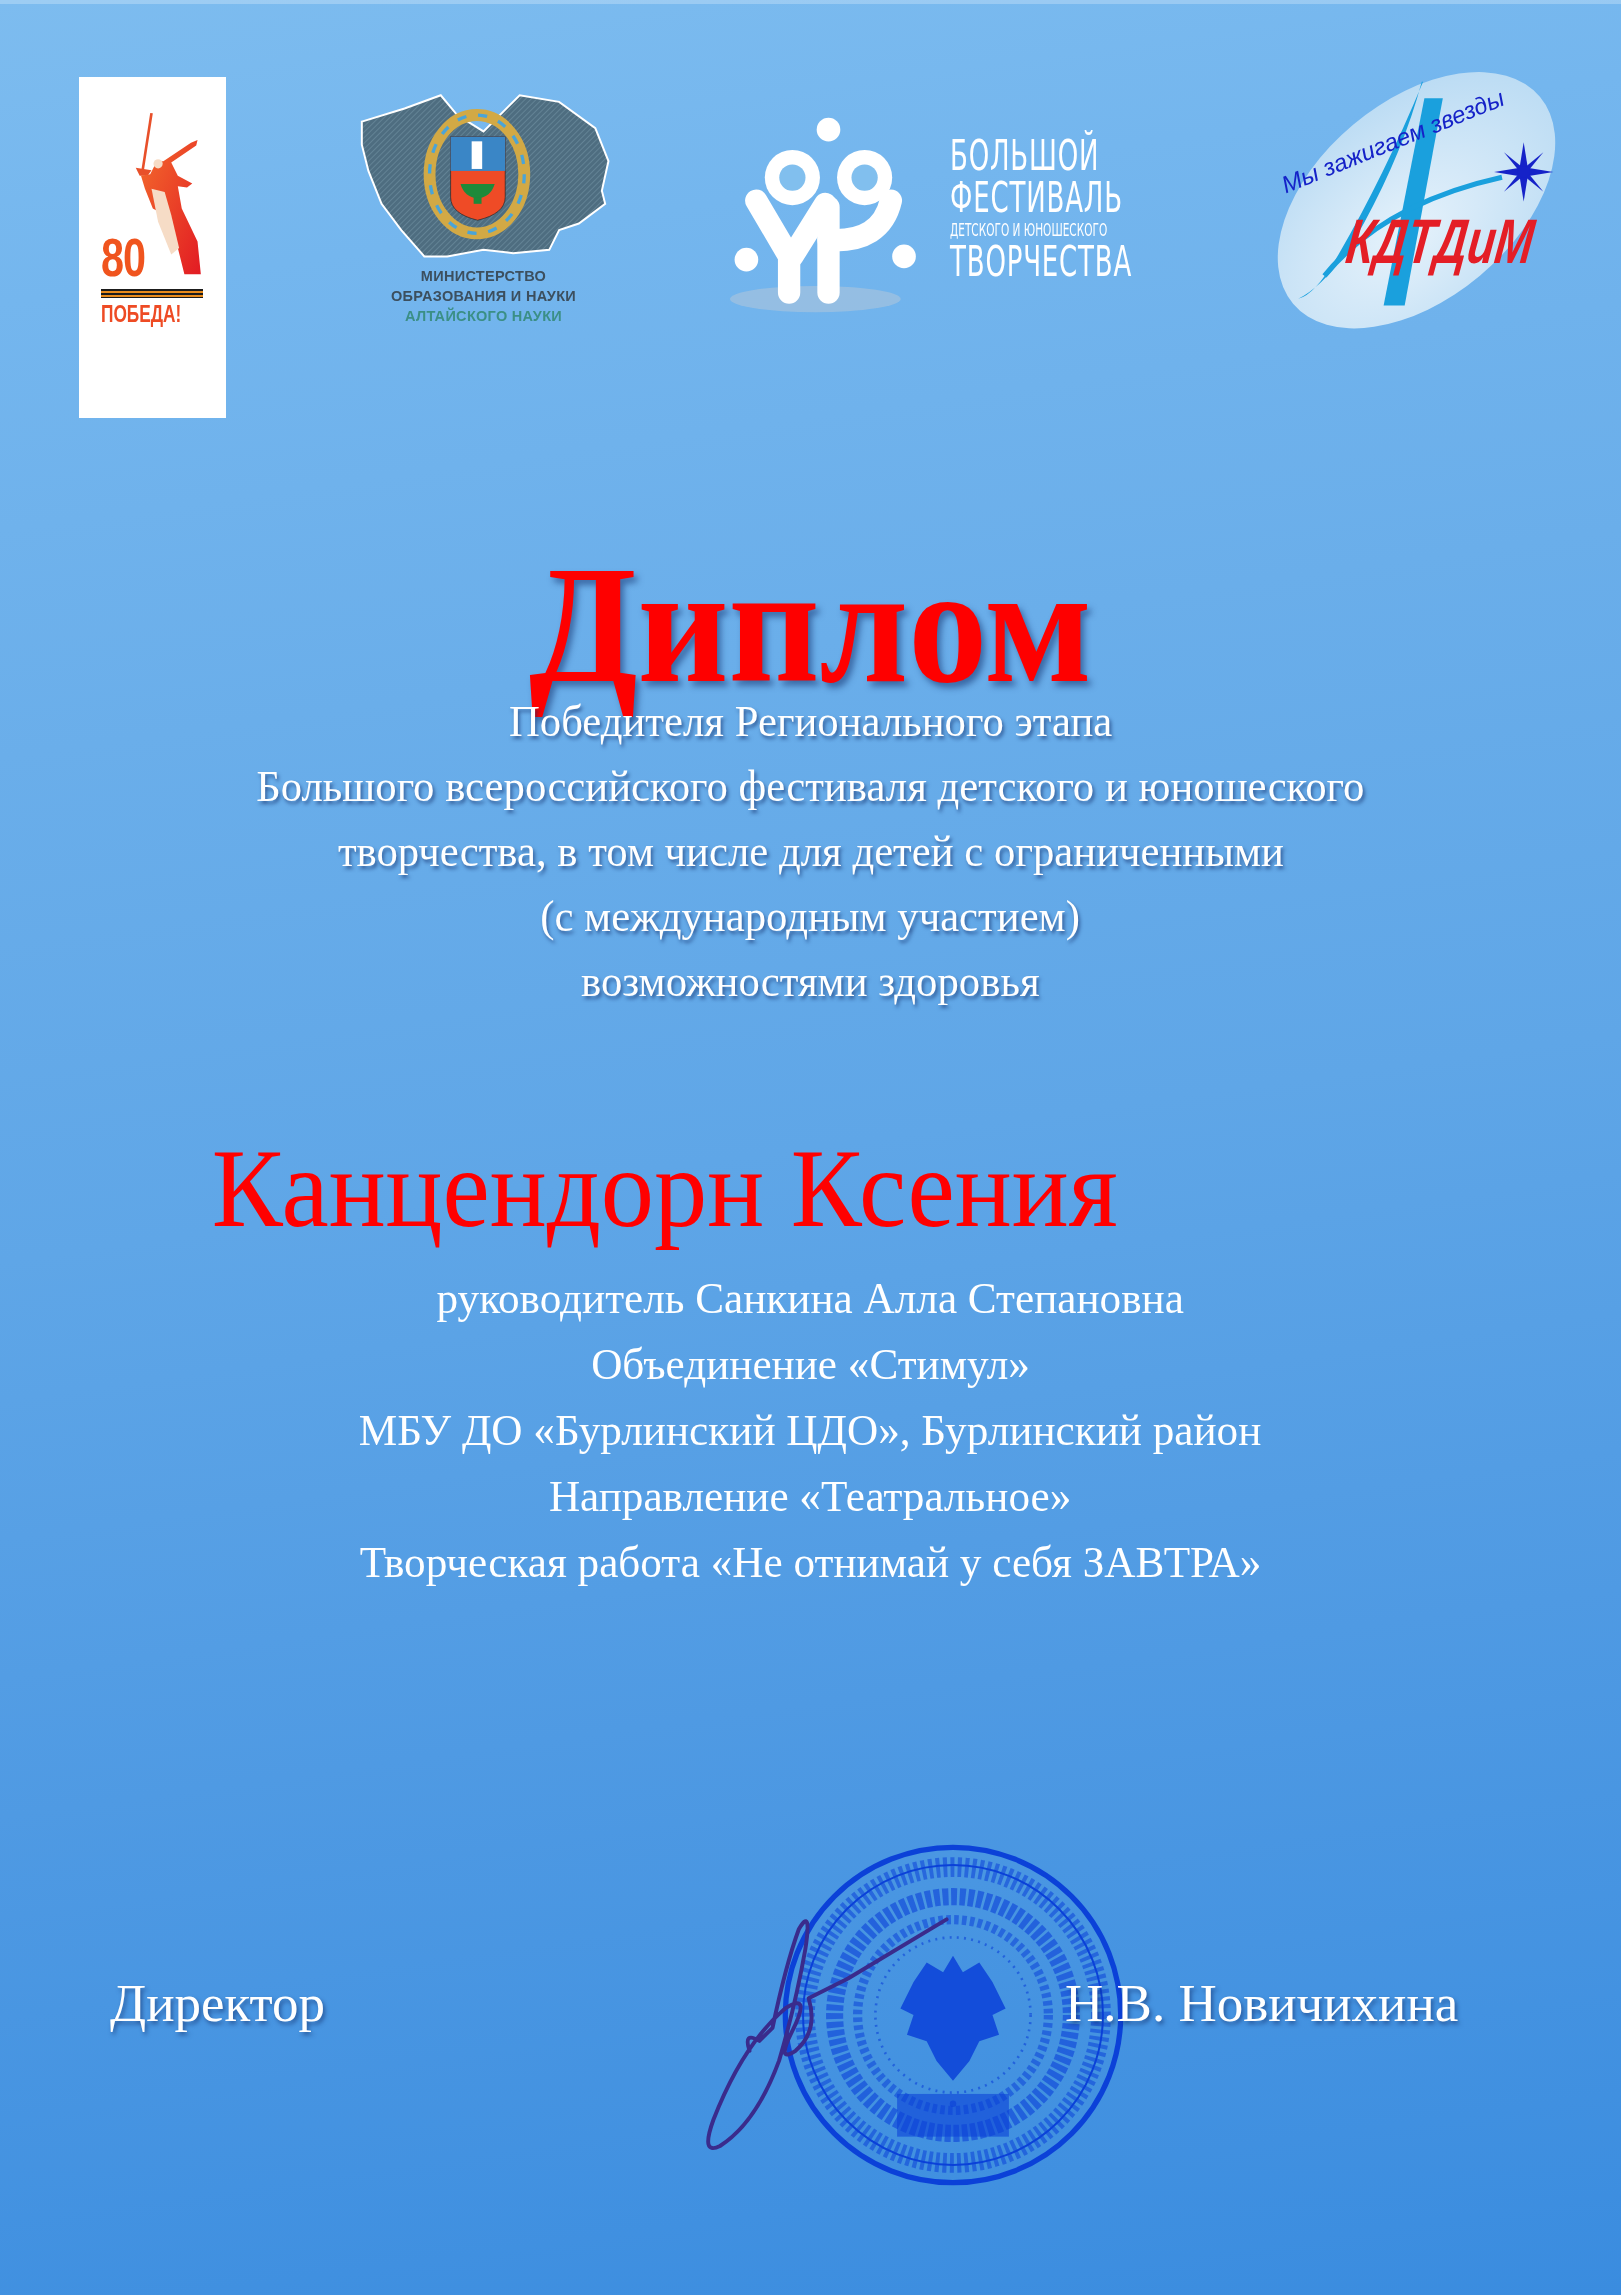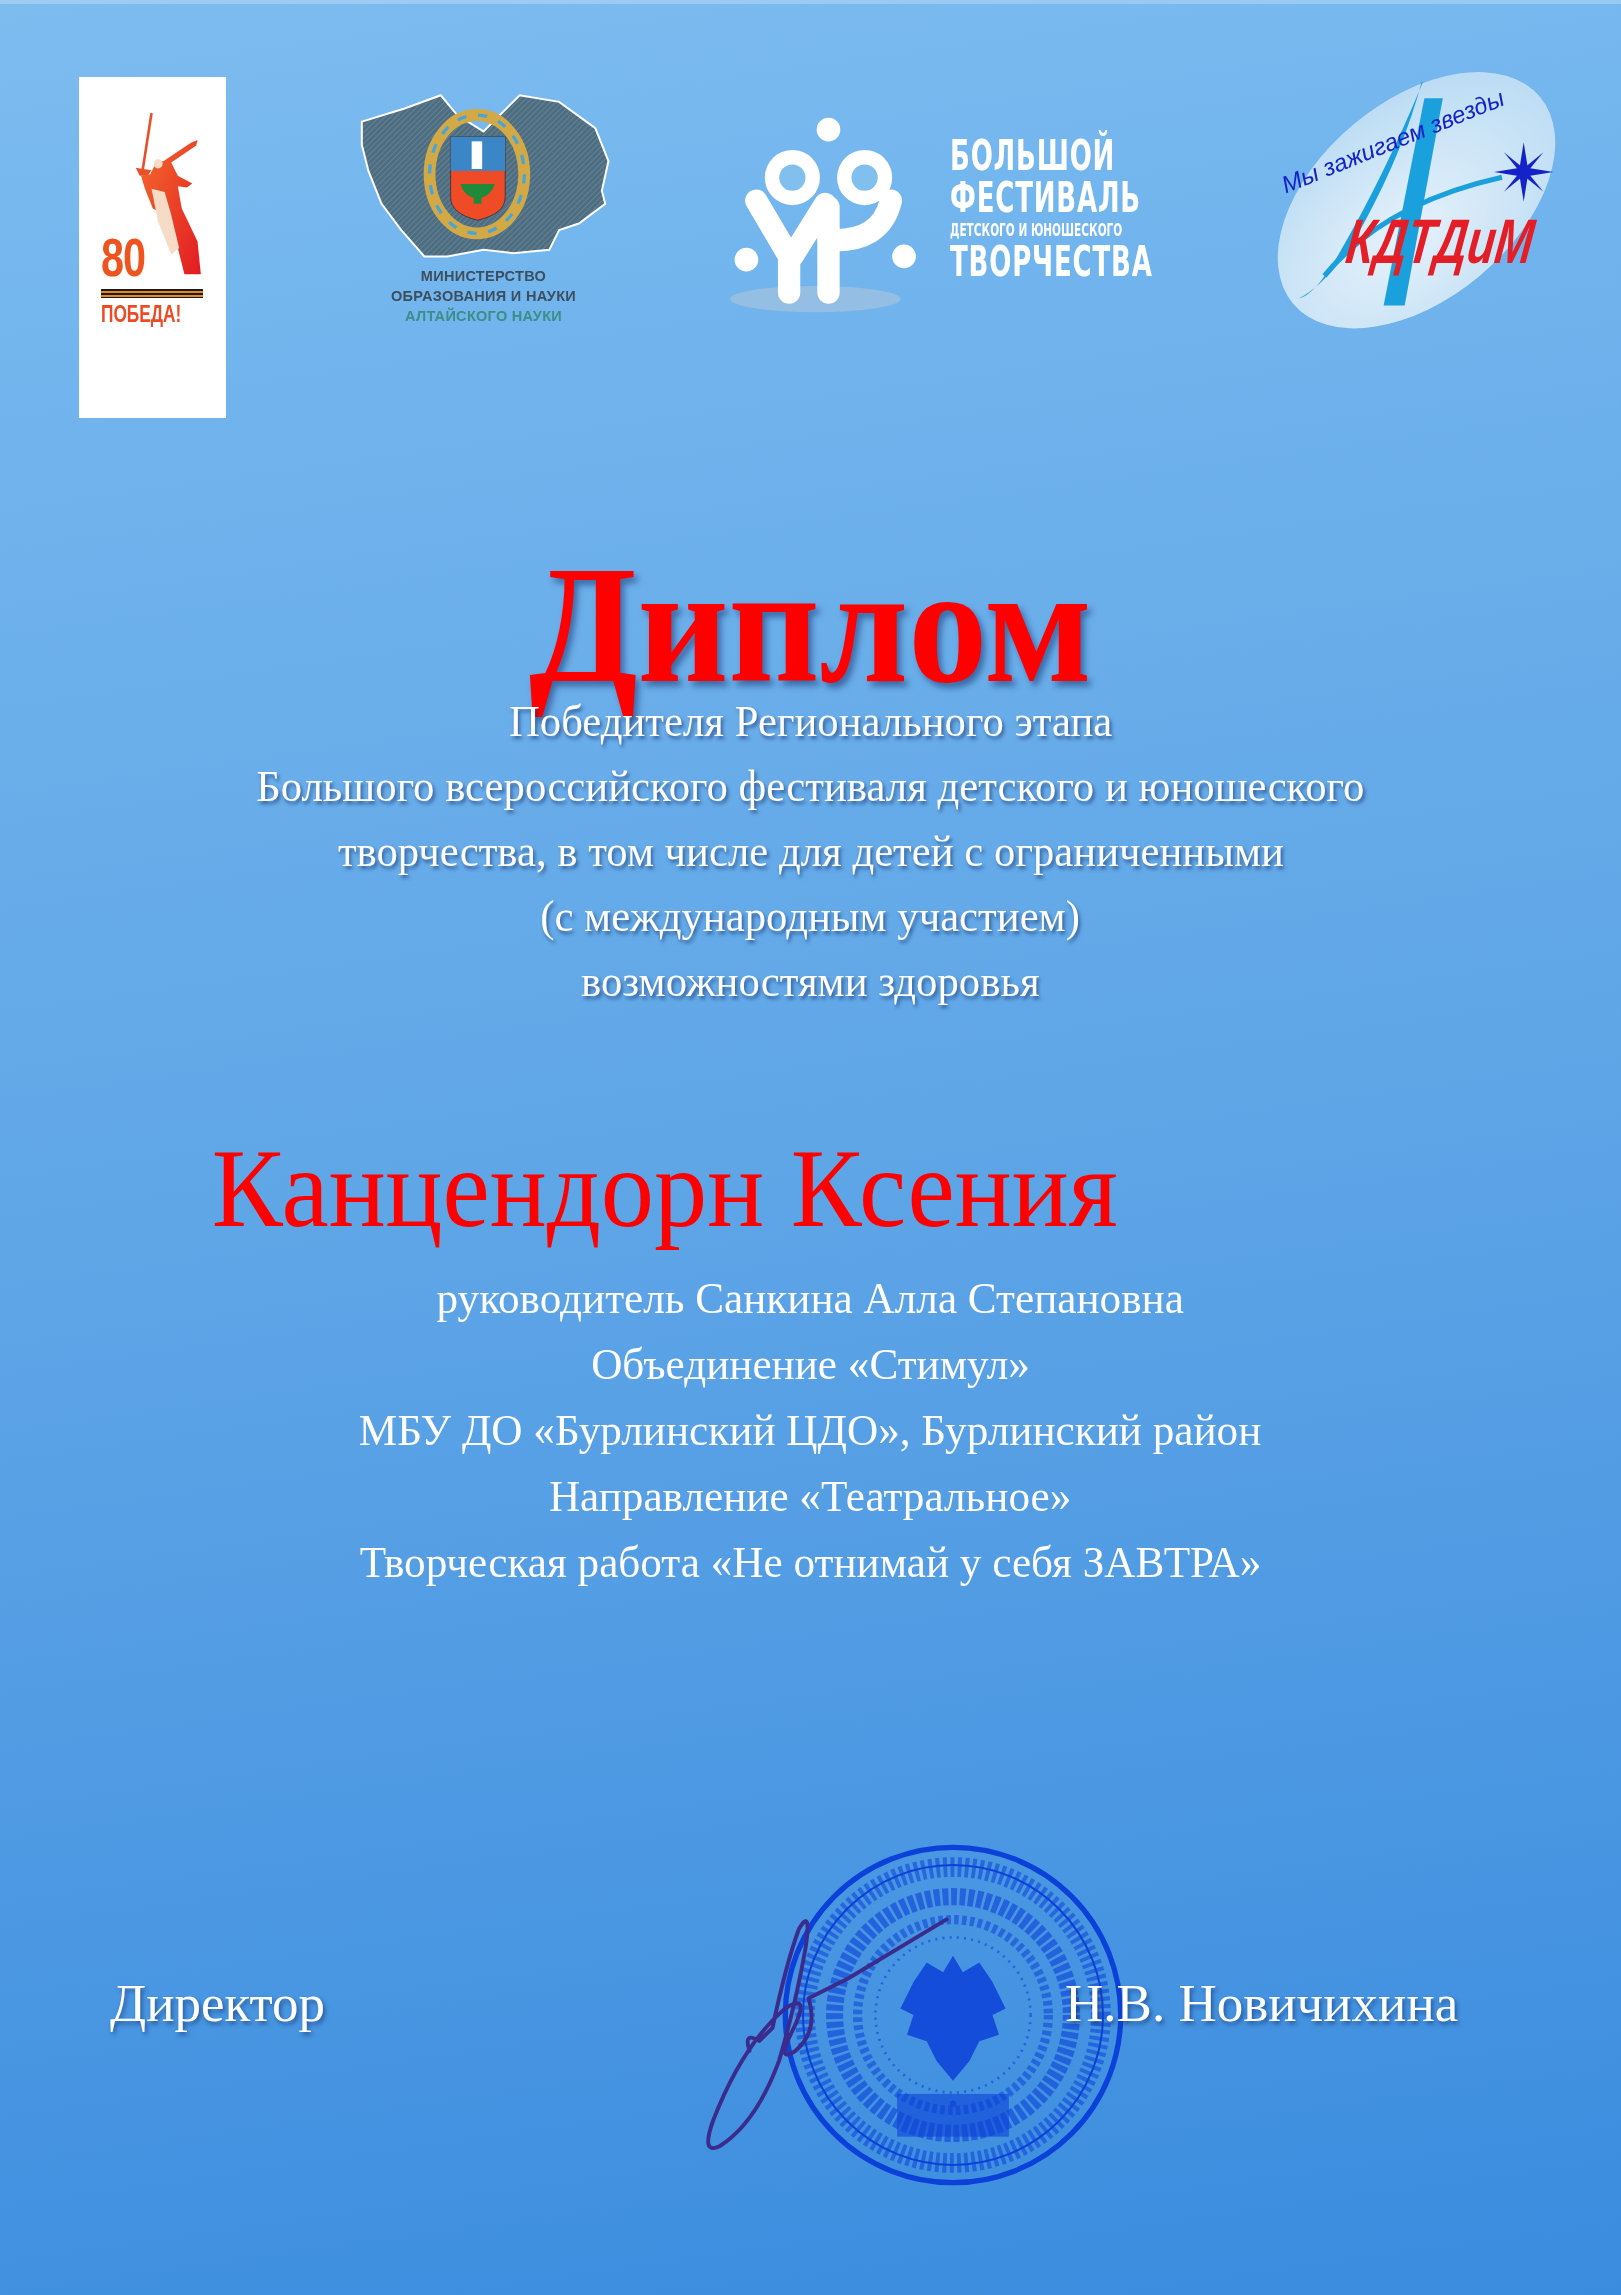--- a/index.html
+++ b/index.html
@@ -36,21 +36,21 @@
   .ministry-text {
     position: absolute; left: 0; top: 174px; width: 283px; text-align: center;
     font-family: "Liberation Sans", sans-serif; font-weight: bold;
     font-size: 14.5px; line-height: 20px; color: #3c4f5e; letter-spacing: 0.3px;
   }
   .ministry-text .teal { color: #3b8f86; }
 
   .logo-festival { position: absolute; left: 730px; top: 115px; width: 434px; height: 204px; }
   .festival-text {
     position: absolute; left: 220px; top: 20px; color: #ffffff;
-    font-family: "DejaVu Sans", sans-serif; font-weight: bold; text-align: left;
+    font-family: "DejaVu Sans", sans-serif; font-weight: normal; text-align: left;
   }
   .festival-text .big { font-size: 42px; line-height: 42px; transform: scaleX(0.62); transform-origin: left top; white-space: nowrap; letter-spacing: 1.3px; }
   .festival-text .small { font-size: 17px; line-height: 22.4px; transform: scaleX(0.62); transform-origin: left top; white-space: nowrap; }
 
   .logo-ktdim { position: absolute; left: 1252px; top: 72px; width: 329px; height: 263px; }
   .ktdim-slogan {
     position: absolute; left: 36px; top: 99px; color: #1522c8;
     font-family: "Liberation Sans", sans-serif; font-style: italic; font-size: 24px;
     transform: rotate(-22deg); transform-origin: left bottom; white-space: nowrap;
   }

